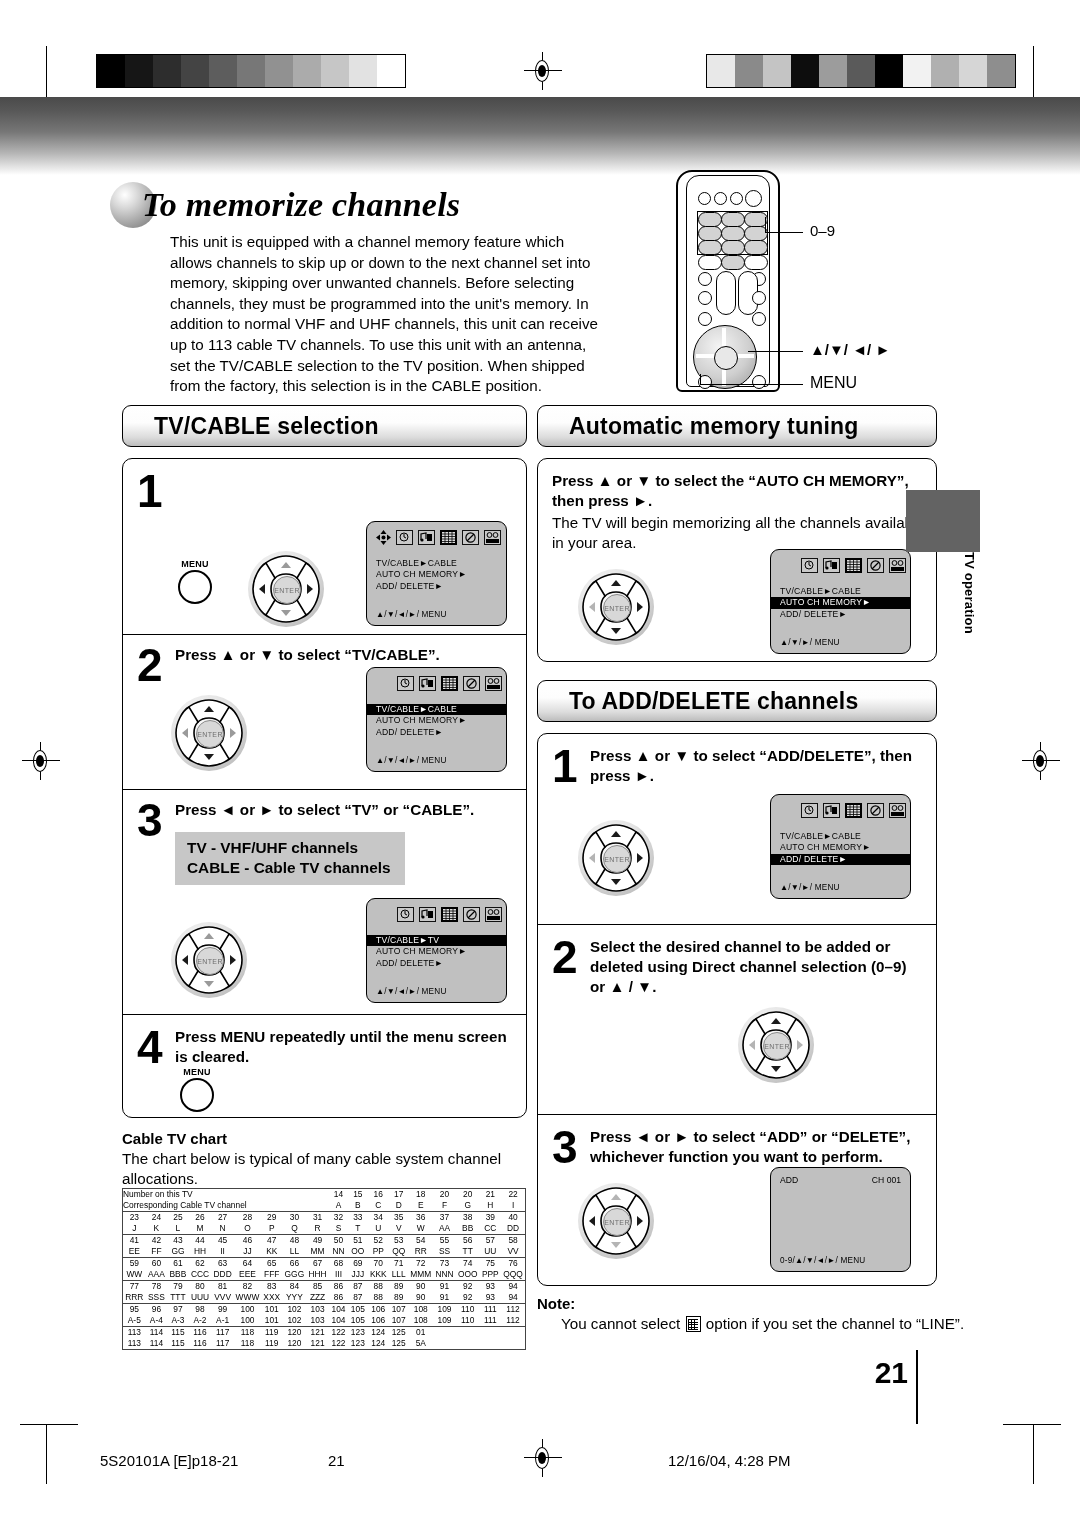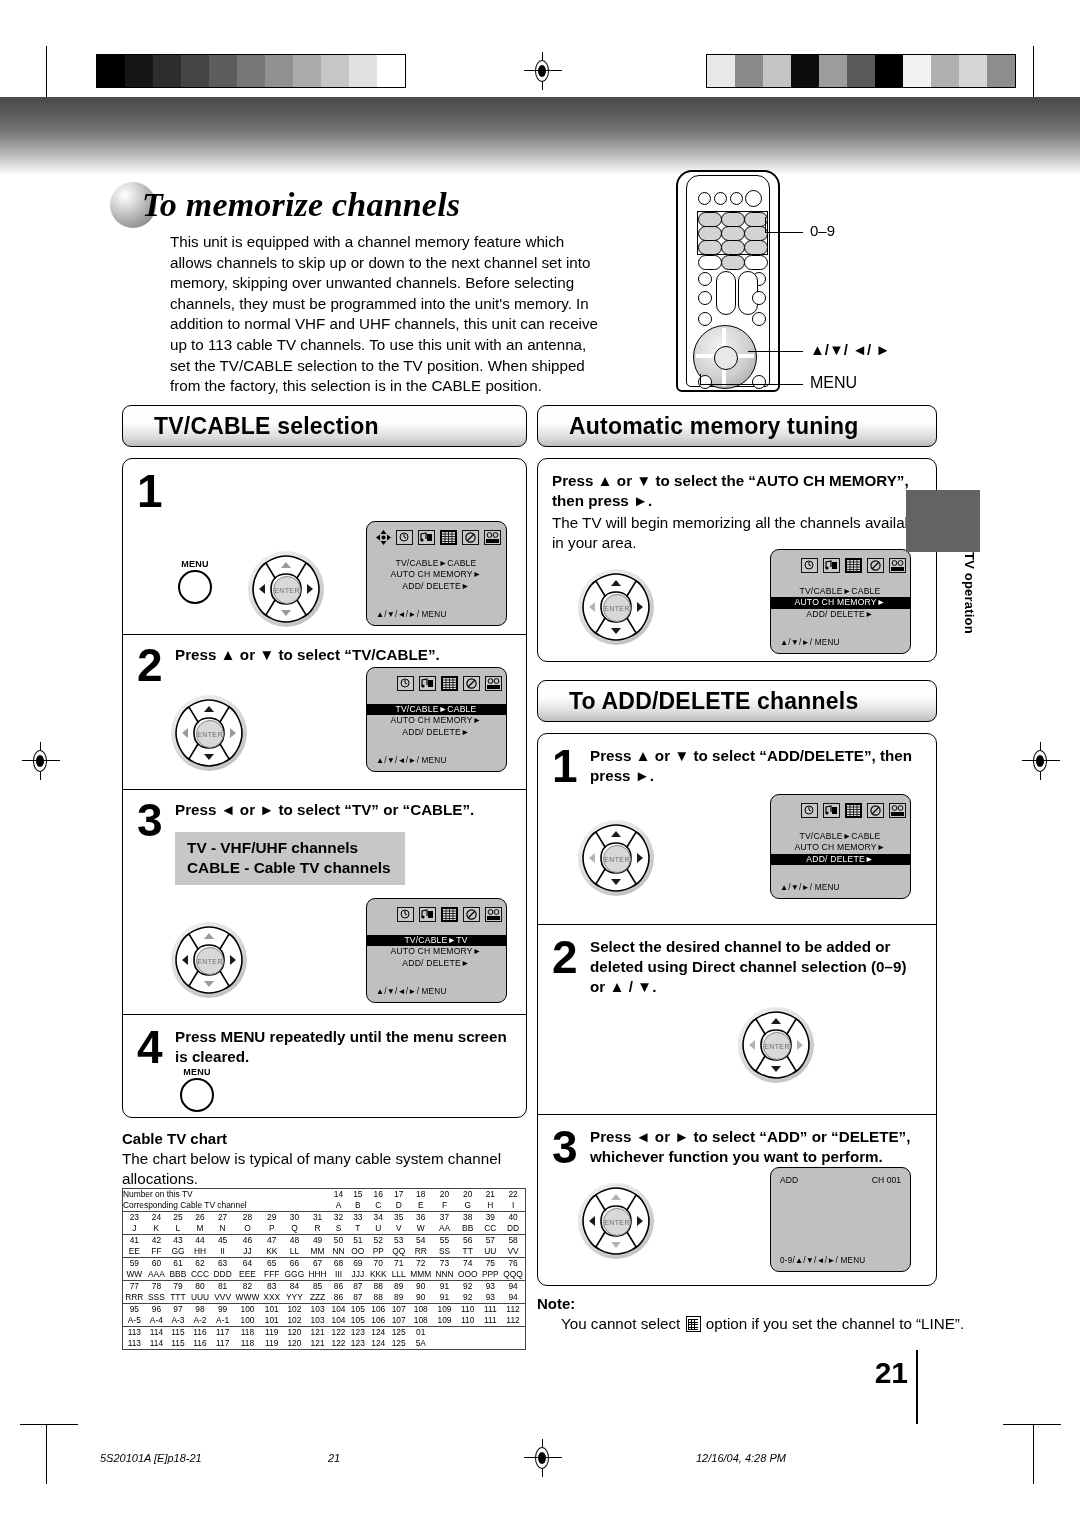--- a/index.html
+++ b/index.html
@@ -75,21 +75,21 @@
   .steptxt.normal{font-weight:normal;}
 
   
   .osd{position:absolute;border:1.6px solid #000;border-radius:9px;background:#c0c0c0;box-sizing:border-box;}
   .osd .iconrow{position:absolute;display:flex;gap:5px;align-items:center;}
   .osd .ic{width:17px;height:15px;border:1.3px solid #111;background:#c9c9c9;position:relative;box-sizing:border-box;}
   .osd .ic.sel{border:2px solid #000;background:#dedede;}
   .osd .ic svg{position:absolute;left:0;top:0;}
   .osd .cross{width:15px;height:15px;position:relative;}
   .osd .menulist{position:absolute;font-size:8.6px;line-height:11.4px;letter-spacing:.2px;width:100%;}
-  .osd .mrow{display:flex;justify-content:center;padding:0 10px 0 9px;box-sizing:border-box;}
+  .osd .mrow{display:flex;justify-content:flex-start;padding:0 10px 0 9px;box-sizing:border-box;}
   .osd .mrow.hl{background:#000;color:#fff;}
   .osd .foot{position:absolute;bottom:6px;left:9px;font-size:8.2px;letter-spacing:.2px;}
   .osd .addline{position:absolute;top:7px;left:9px;right:9px;display:flex;justify-content:space-between;font-size:8.6px;}
 
   
   .dpad{position:absolute;}
   .dpad .ring{position:absolute;left:0;top:0;width:100%;height:100%;border-radius:50%;
     background:radial-gradient(circle at 38% 32%,#fbfbfb 0%,#e2e2e2 48%,#a8a8a8 100%);}
   .dpad .enter{position:absolute;border-radius:50%;background:#d8d8d8;border:1.2px solid #8a8a8a;
     display:flex;align-items:center;justify-content:center;font-size:7px;color:#6d6d6d;letter-spacing:.4px;}
@@ -124,21 +124,21 @@
 
   
   .note-h{position:absolute;font-size:15px;font-weight:bold;}
   .note-b{position:absolute;font-size:15.2px;line-height:20px;margin-left:24px;}
 
   
   .pageno{position:absolute;right:72px;top:1356px;font-size:30px;font-weight:bold;}
   .pageno-rule{position:absolute;right:62px;top:1350px;width:2px;height:74px;background:#000;}
 
   
-  .foot-txt{position:absolute;font-size:11px;top:1452px;font-style:italic;}
+  .foot-txt{position:absolute;font-size:15px;top:1452px;}
 
   .icon-grid{display:inline-block;width:15px;height:16px;border:1.4px solid #000;position:relative;
     vertical-align:-3px;background:#fff;margin:0 1px;box-sizing:border-box;}
   .icon-grid:before{content:"";position:absolute;left:1.5px;top:1.5px;right:1.5px;bottom:1.5px;
     background:repeating-linear-gradient(to bottom,#000 0 1px,#fff 1px 2.6px),
                repeating-linear-gradient(to right,#000 0 1px,#fff 1px 3.2px);
     background-blend-mode:multiply;}
 </style>
 </head>
 <body>
@@ -1014,19 +1014,19 @@
   </div>
 
   <div class="sidetab"></div>
   <div class="sidetab-txt">TV operation</div>
 
   <div class="pageno">21</div>
   <div class="pageno-rule"></div>
 
   <div class="foot-txt" style="left:100px;">5S20101A [E]p18-21</div>
   <div class="foot-txt" style="left:328px;">21</div>
-  <div class="foot-txt" style="left:696px;text-align:center;">12/16/04, 4:28 PM</div>
+  <div class="foot-txt" style="left:668px;text-align:center;">12/16/04, 4:28 PM</div>
 
   <div class="crop" style="left:46px;top:1424px;width:1px;height:60px;"></div>
   <div class="crop" style="left:20px;top:1424px;width:58px;height:1px;"></div>
   <div class="crop" style="left:1033px;top:1424px;width:1px;height:60px;"></div>
   <div class="crop" style="left:1003px;top:1424px;width:58px;height:1px;"></div>
 </div>
 
 </body></html>

